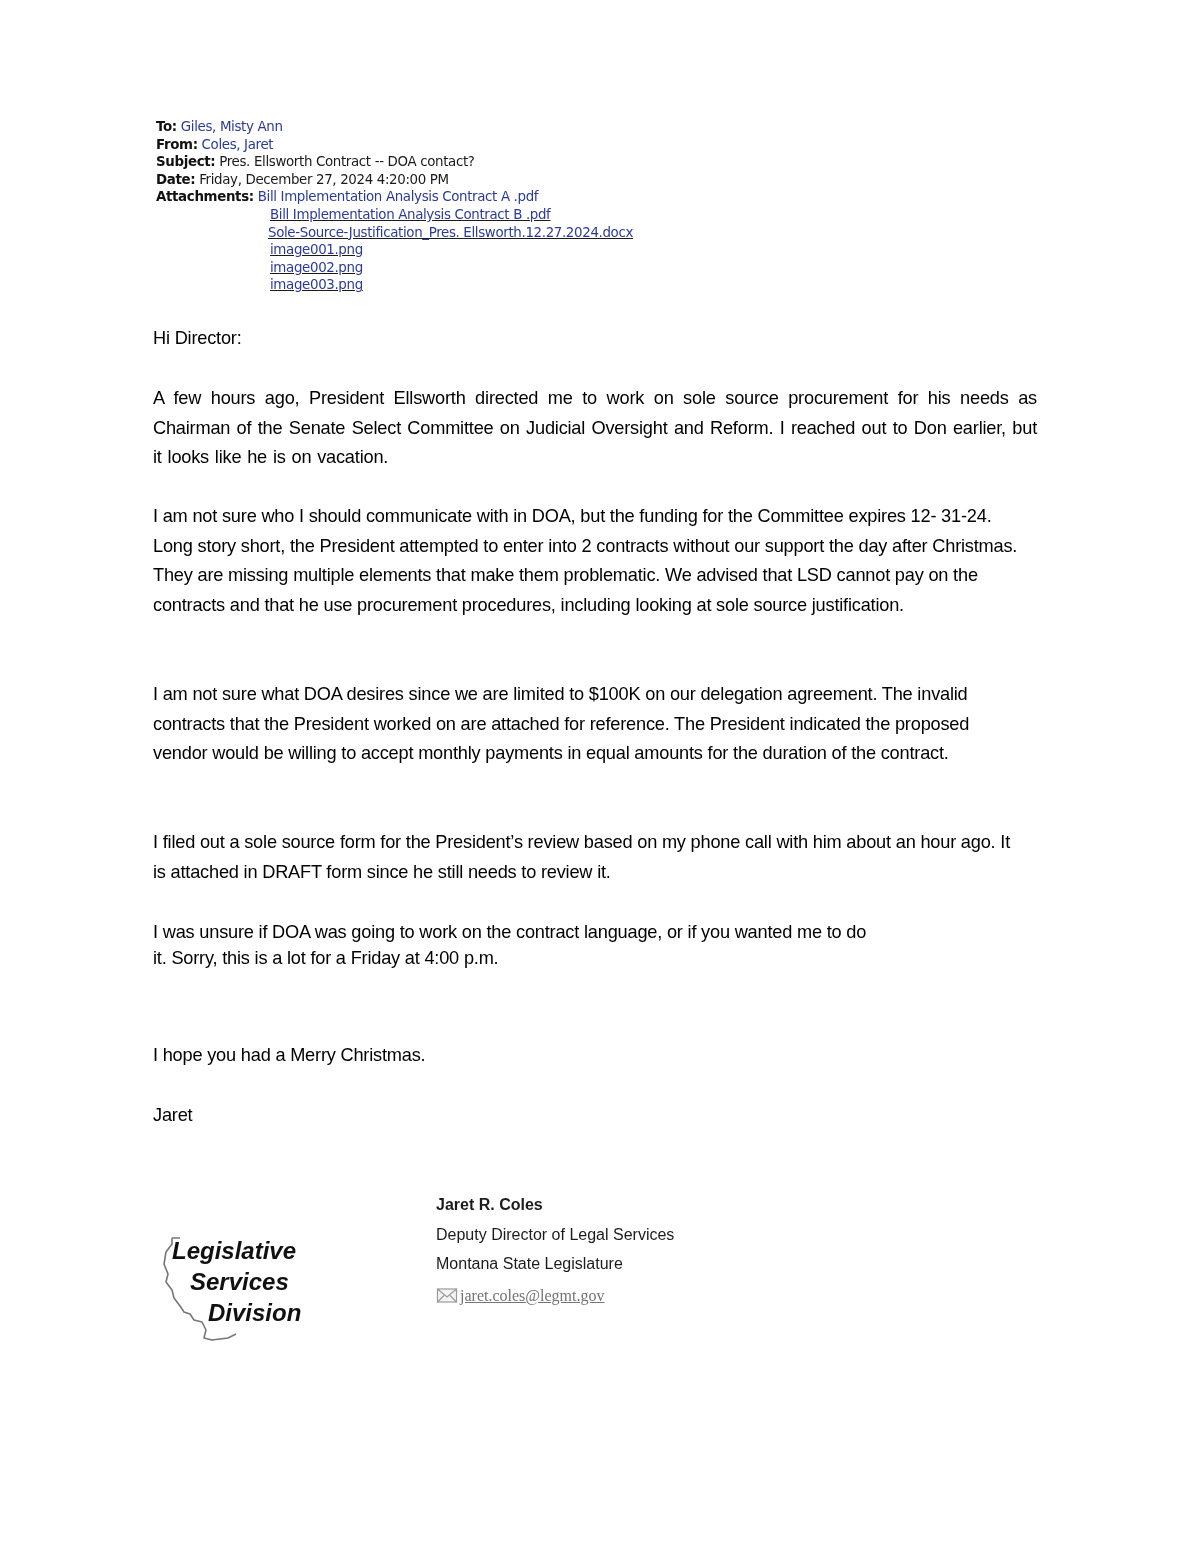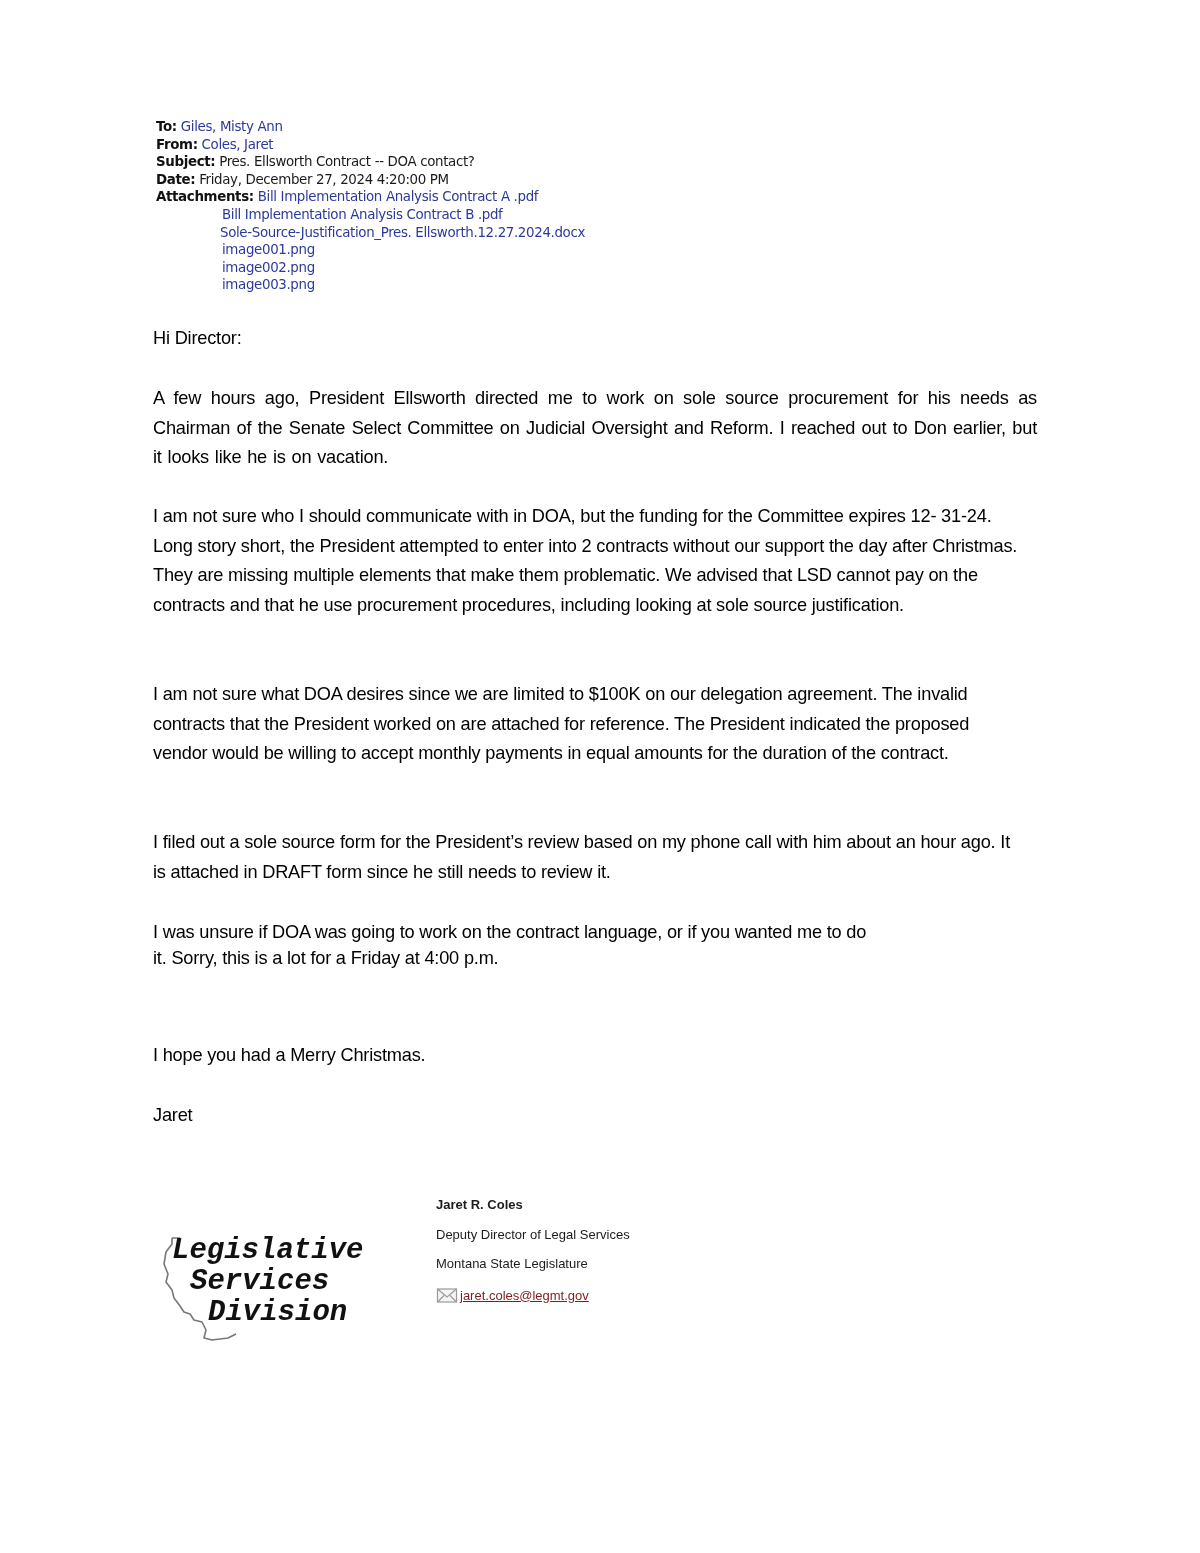--- a/index.html
+++ b/index.html
@@ -3,34 +3,34 @@
   <meta charset="utf-8">
   <style>
     html, body { margin: 0; padding: 0; background: #ffffff; }
     body { width: 1200px; height: 1553px; position: relative; overflow: hidden; color: #1a1a1a; }
 
     .header { position: absolute; left: 156px; top: 118px; font-family: "DejaVu Sans", sans-serif; font-size: 13.4px; line-height: 17.6px; color: #1a1a1a; letter-spacing: -0.35px; }
     .hrow { white-space: nowrap; }
     .hlabel { font-weight: bold; color: #111; }
     .hval-link { color: #2b3a9a; }
     .hval { color: #1a1a1a; margin-top: 20px; }
-    .att-list { margin-left: 66px; }
+    .att-list { margin-left: 114px; text-decoration: underline; }
     .att-item { display: block; color: #2b3a9a; white-space: nowrap; }
 
     .body-text { position: absolute; left: 153px; width: 884px; font-family: "Liberation Sans", sans-serif; font-size: 18.2px; line-height: 29.5px; color: #000000; letter-spacing: -0.2px; }
     .justify { text-align: justify; text-align-last: left; }
 
     .sig-logo { position: absolute; left: 160px; top: 1234px; width: 175px; height: 110px; }
-    .logo-text { position: absolute; font-family: Liberation Mono, monospace; font-style: italic; font-weight: bold; color: #111; font-size: 29px; line-height: 30px; }
+    .logo-text { position: absolute; font-family: Liberation Sans, sans-serif; font-style: italic; font-weight: bold; color: #111; font-size: 24px; line-height: 30px; }
 
-    .sig-block { position: absolute; left: 436px; top: 1190px; font-family: "Liberation Sans", sans-serif; font-size: 13px; line-height: 29.5px; color: #1c1c1c; }
+    .sig-block { position: absolute; left: 436px; top: 1190px; font-family: "Liberation Sans", sans-serif; font-size: 16px; line-height: 29.5px; color: #1c1c1c; }
     .sig-name { font-weight: bold; }
     .sig-line { white-space: nowrap; display: flex; align-items: center; }
     .sig-icon { display: inline-block; width: 22px; height: 20px; margin-right: 2px; }
-    .email-link { color: #7f1d1d; text-decoration: underline; }
+    .email-link { color: #737373; text-decoration: underline; font-family: Liberation Serif, serif; }
   </style>
 </head>
 <body>
 
 <div class="header">
   <div class="hrow">
     <span class="hlabel">To:</span>
     <span class="hval-link">Giles, Misty Ann</span>
   </div>
   <div class="hrow">

